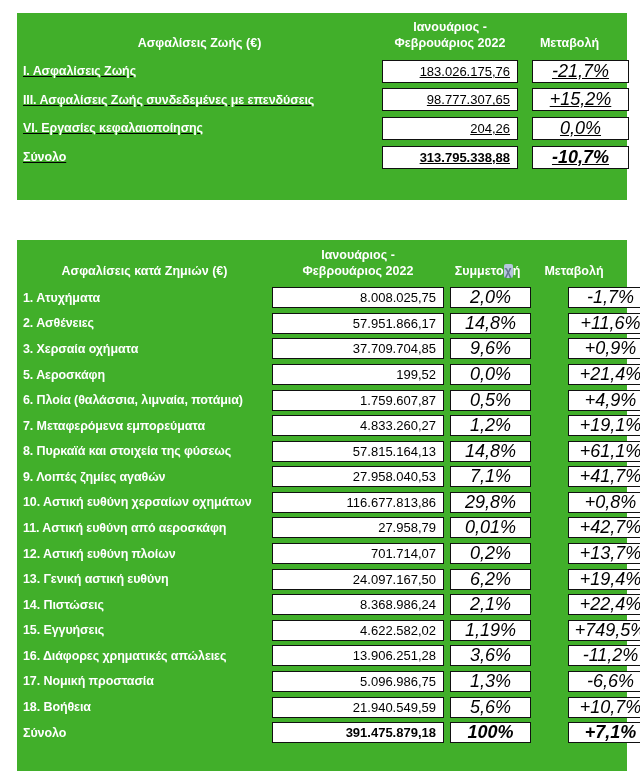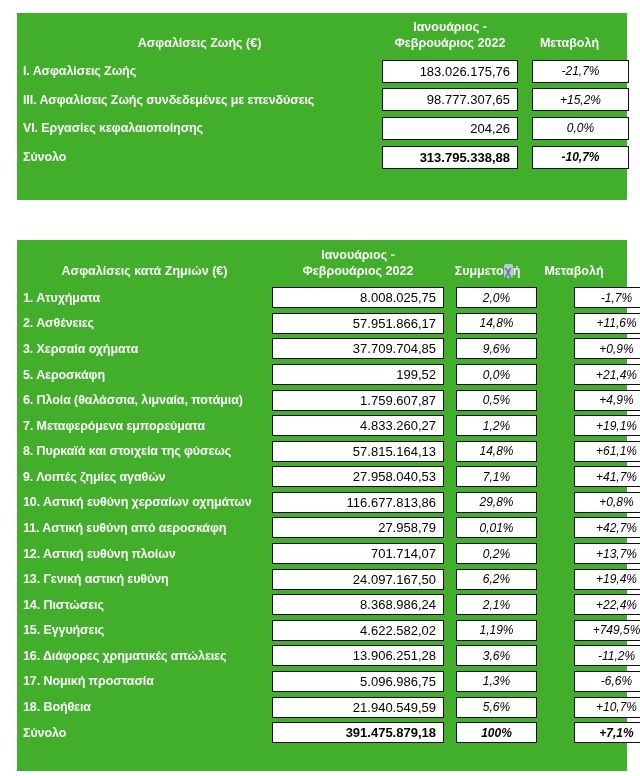--- a/index.html
+++ b/index.html
@@ -21,42 +21,42 @@
   .hdr .hcell { text-align:center; white-space:nowrap; font-size:12.5px; line-height:1.3; }
   .t1 .h-cat { flex:0 0 365px; }
   .t1 .h-period { flex:0 0 136px; }
   .t1 .h-change { flex:0 0 103px; }
   .t2 .h-cat { flex:0 0 255px; }
   .t2 .h-period { flex:0 0 172px; }
   .t2 .h-share { flex:0 0 87px; }
   .t2 .h-change { flex:0 0 86px; }
 
   .row { display:flex; align-items:center; }
-  .t1 .row { height:28.6px; padding-right:14px; }
+  .t1 .row { height:28.6px; padding-right:14px;text-decoration:underline; }
   .t2 .row { height:25.58px; padding-right:16px; }
 
   .cell { white-space:nowrap; overflow:visible; }
   .c-label {
     color:#ffffff; font-weight:700; font-size:12.5px;
     padding-left:6px; letter-spacing:-0.1px;
   }
   .t1 .c-label { flex:0 0 365px; }
   .t2 .c-label { flex:0 0 255px; }
 
   .wcell {
     background:#ffffff; border:1px solid #111;
     display:flex; align-items:center; color:#000; font-size:13px;
   }
   .t1 .wcell { height:23px; }
   .t2 .wcell { height:21px; }
   .c-value { justify-content:flex-end; padding-right:7px; }
   .t1 .c-value { flex:0 0 136px; margin-right:14px; }
-  .t2 .c-value { flex:0 0 172px; margin-right:12px; }
+  .t2 .c-value { flex:0 0 172px; margin-right:6px; }
   .c-share, .c-change {
-    justify-content:center; font-style:italic; font-size:12px;
+    justify-content:center; font-style:italic; font-size:18px;
   }
   .t2 .c-share { flex:0 0 81px; margin-right:23px; }
   .t1 .c-change { flex:0 0 97px; }
   .t2 .c-change { flex:0 0 85px;margin-left:14px; }
 
   .total .wcell { font-weight:700; }
 
   .hl-char {
     background:#b6c6dd; color:#63768d; border-radius:2px;
     padding:0 1px; font-weight:700;

